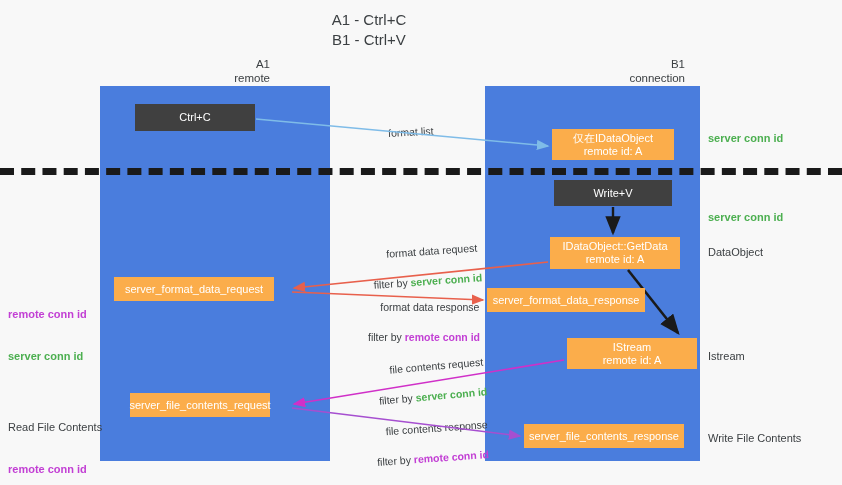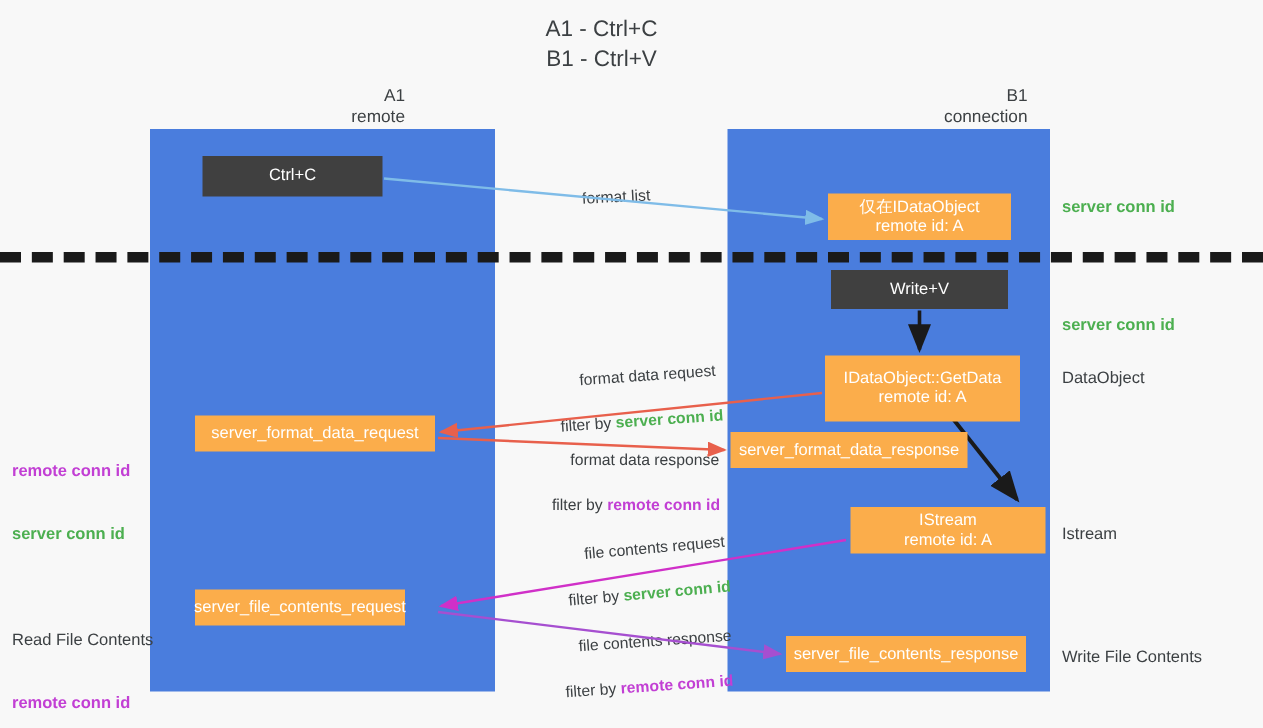--- a/index.html
+++ b/index.html
@@ -19,21 +19,20 @@
 
   
   #title {
     left: 0; top: 10px;
     width: 738px;
     text-align: center;
     font-size: 15px;
     color: #3c4043;
     line-height: 20px;
     white-space: pre;
-    padding-left: 32px;
   }
 
   
   .col-header {
     text-align: right;
     font-size: 11.5px;
     color: #3c4043;
     line-height: 14px;
     white-space: pre;
   }
@@ -69,22 +68,22 @@
     line-height: 13px;
     white-space: pre;
     z-index: 5;
   }
   .box.green  { background: #404040; }
   .box.orange { background: #fbad4b; }
 
   #box-ctrl-c   { left: 135px; top: 104px; width: 120px; height: 27px; }
   #box-idataobj { left: 552px; top: 129px; width: 122px; height: 31px; }
   #box-ctrl-v   { left: 554px; top: 180px; width: 118px; height: 26px; }
-  #box-getdata  { left: 550px; top: 237px; width: 130px; height: 44px; }
-  #box-fmt-req  { left: 130px; top: 277px; width: 160px; height: 24px; align-items: center; }
+  #box-getdata  { left: 550px; top: 237px; width: 130px; height: 32px; }
+  #box-fmt-req  { left: 114px; top: 277px; width: 160px; height: 24px; align-items: center; }
   #box-fmt-resp { left: 487px; top: 288px; width: 158px; height: 24px; }
   #box-istream  { left: 567px; top: 338px; width: 130px; height: 31px; }
   #box-file-req { left: 130px; top: 393px; width: 140px; height: 24px; }
   #box-file-resp{ left: 524px; top: 424px; width: 160px; height: 24px; text-align: center; }
 
   
   .note {
     font-size: 11px;
     line-height: 14px;
     color: #3c4043;

